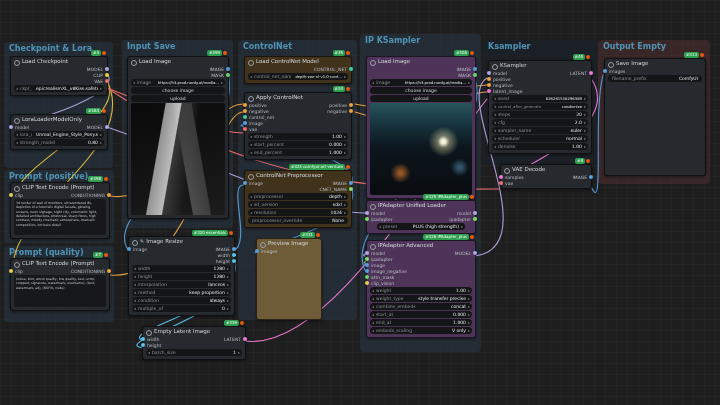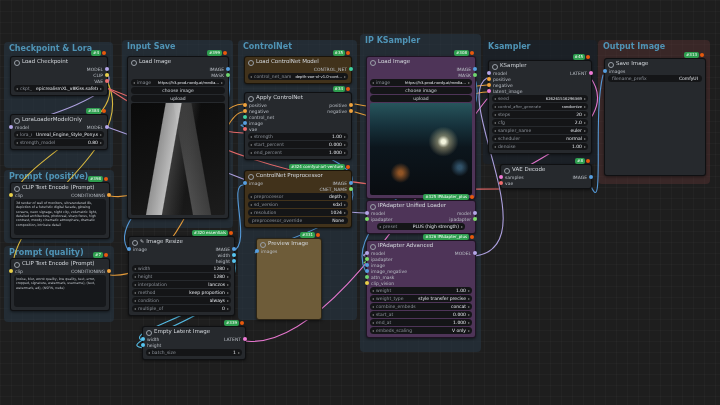--- a/index.html
+++ b/index.html
@@ -80,21 +80,21 @@
   <div class="group g-blue" style="left:238px;top:40px;width:119px;height:280px">
     <div class="gtitle">ControlNet</div>
   </div>
   <div class="group g-blue" style="left:360px;top:34px;width:121px;height:318px">
     <div class="gtitle">IP KSampler</div>
   </div>
   <div class="group g-dark" style="left:483px;top:40px;width:114px;height:124px">
     <div class="gtitle">Ksampler</div>
   </div>
   <div class="group g-maroon" style="left:598px;top:40px;width:112px;height:144px">
-    <div class="gtitle">Output Image</div>
+    <div class="gtitle">Output Empty</div>
   </div>
 
   <svg class="wires" width="720" height="405">
     <path d="M107,81 C128,118 26,158 13,196" stroke="#e3c040"></path>
     <path d="M107,81 C142,150 4,210 13,275" stroke="#e3c040"></path>
     <path d="M107,73 C124,96 28,122 11,127" stroke="#b4a6e8"></path>
     <path d="M107,88 C170,112 206,132 243,133" stroke="#ef6d6d"></path>
     <path d="M107,88 C260,190 400,190 499,189" stroke="#ef6d6d"></path>
     <path d="M107,127 C230,170 310,213 365,213" stroke="#b4a6e8"></path>
     <path d="M110,196 C170,206 206,104 243,104" stroke="#efa23c"></path>

